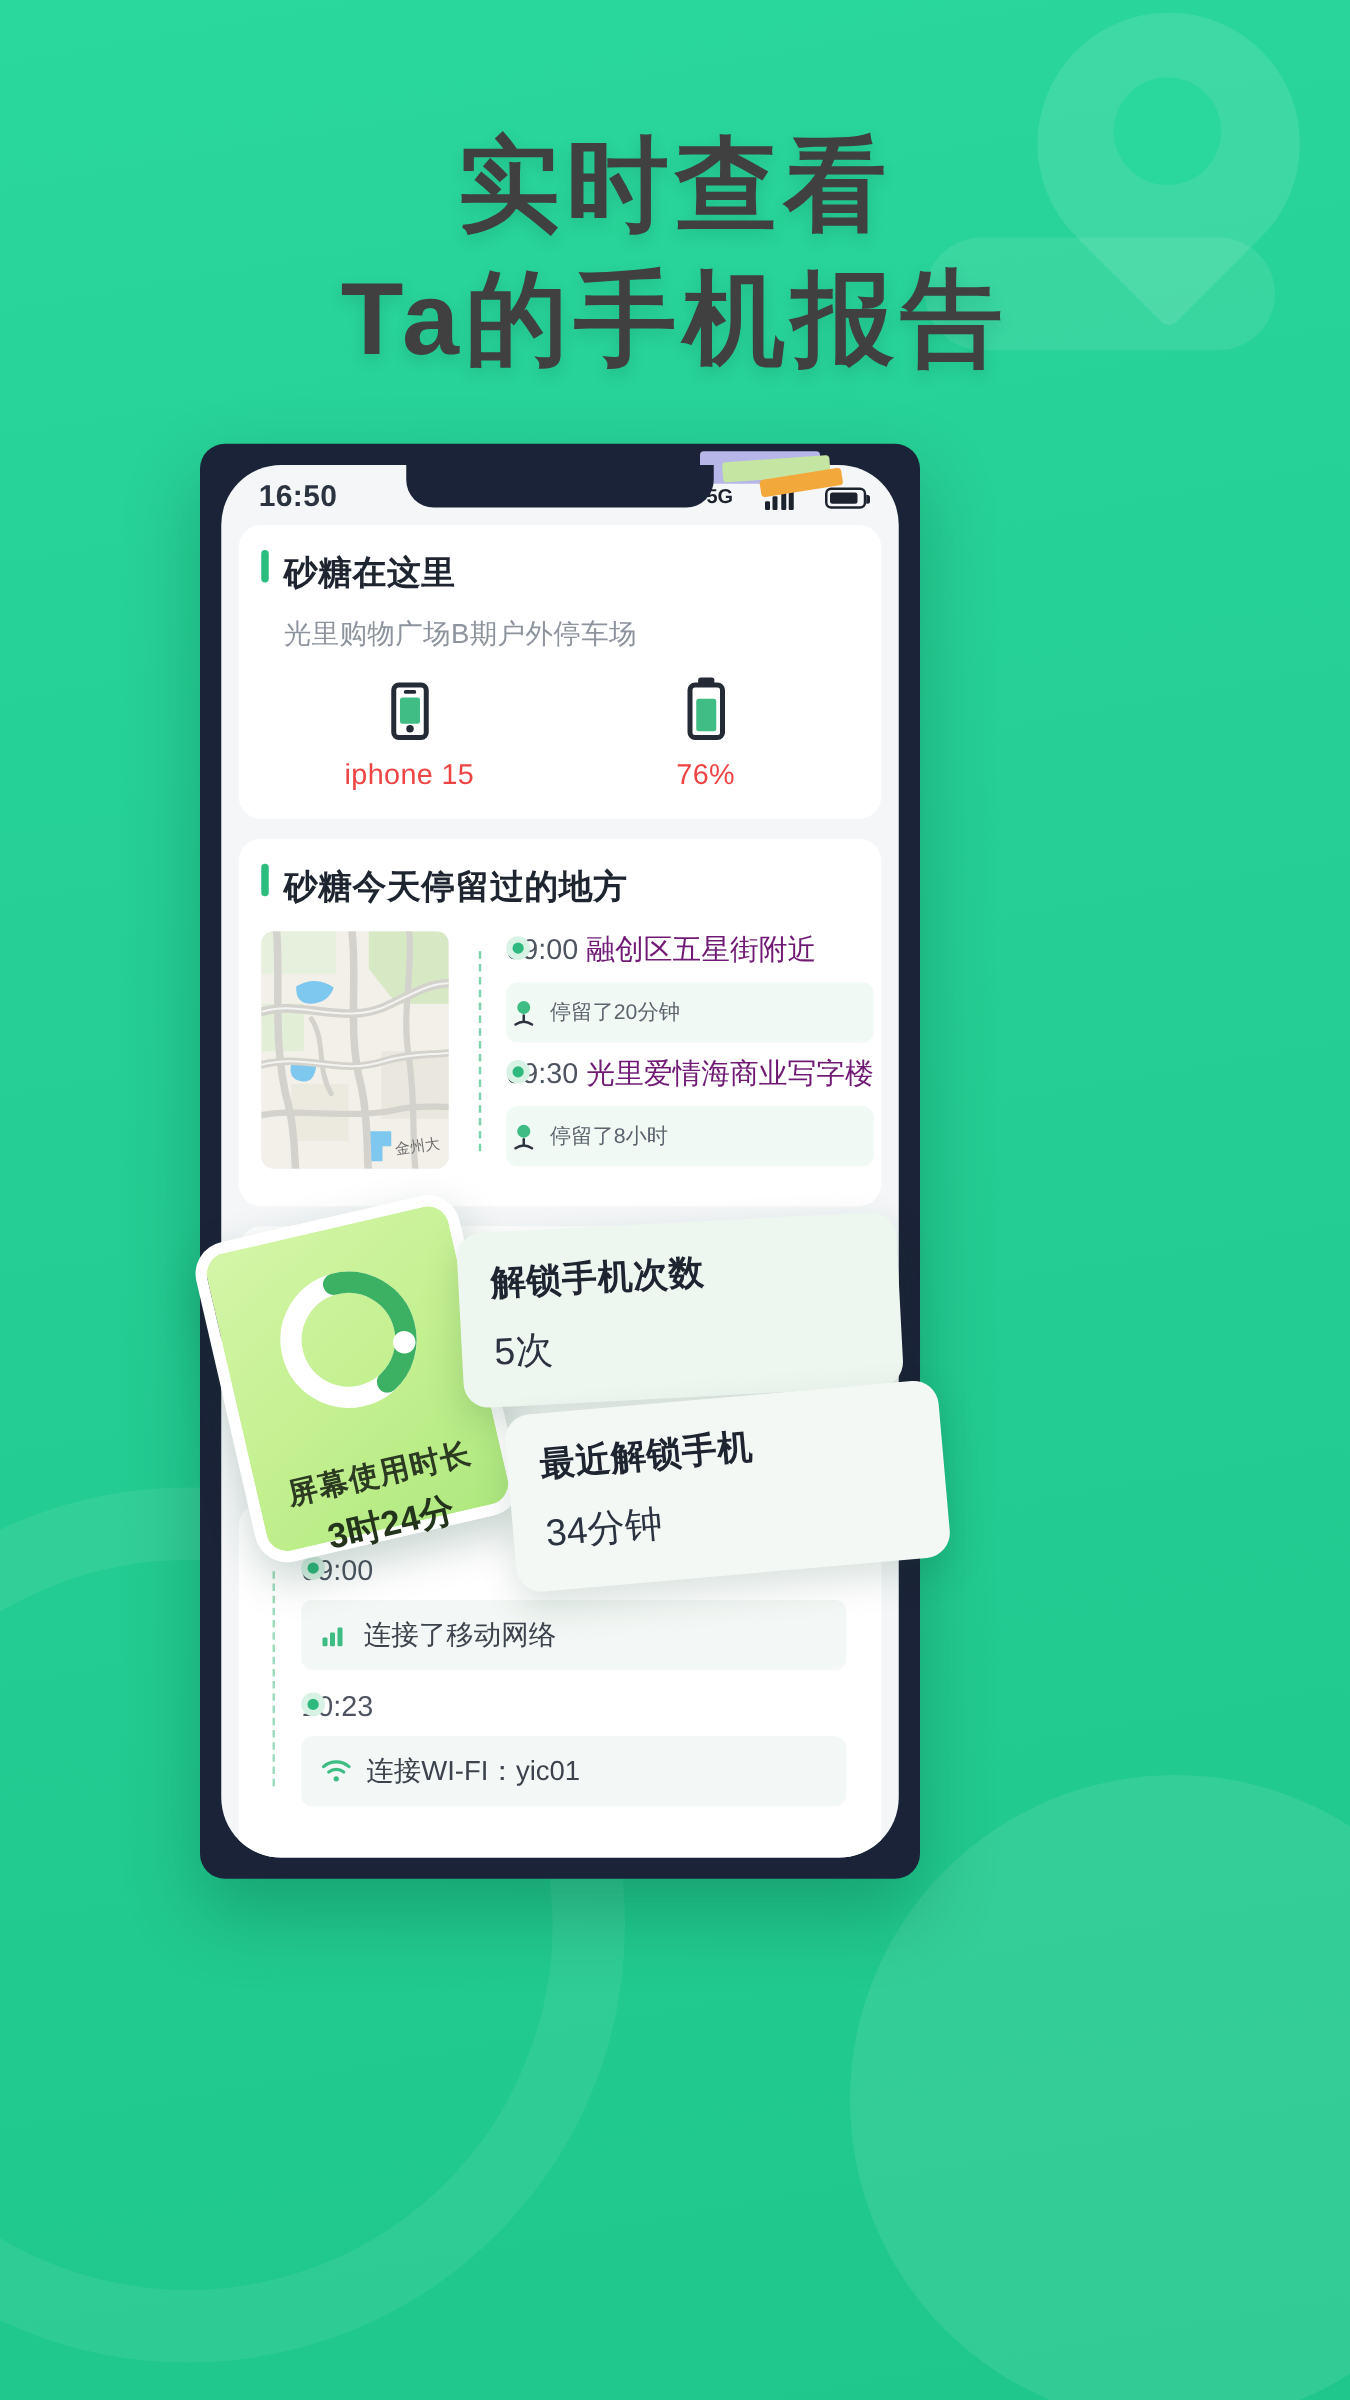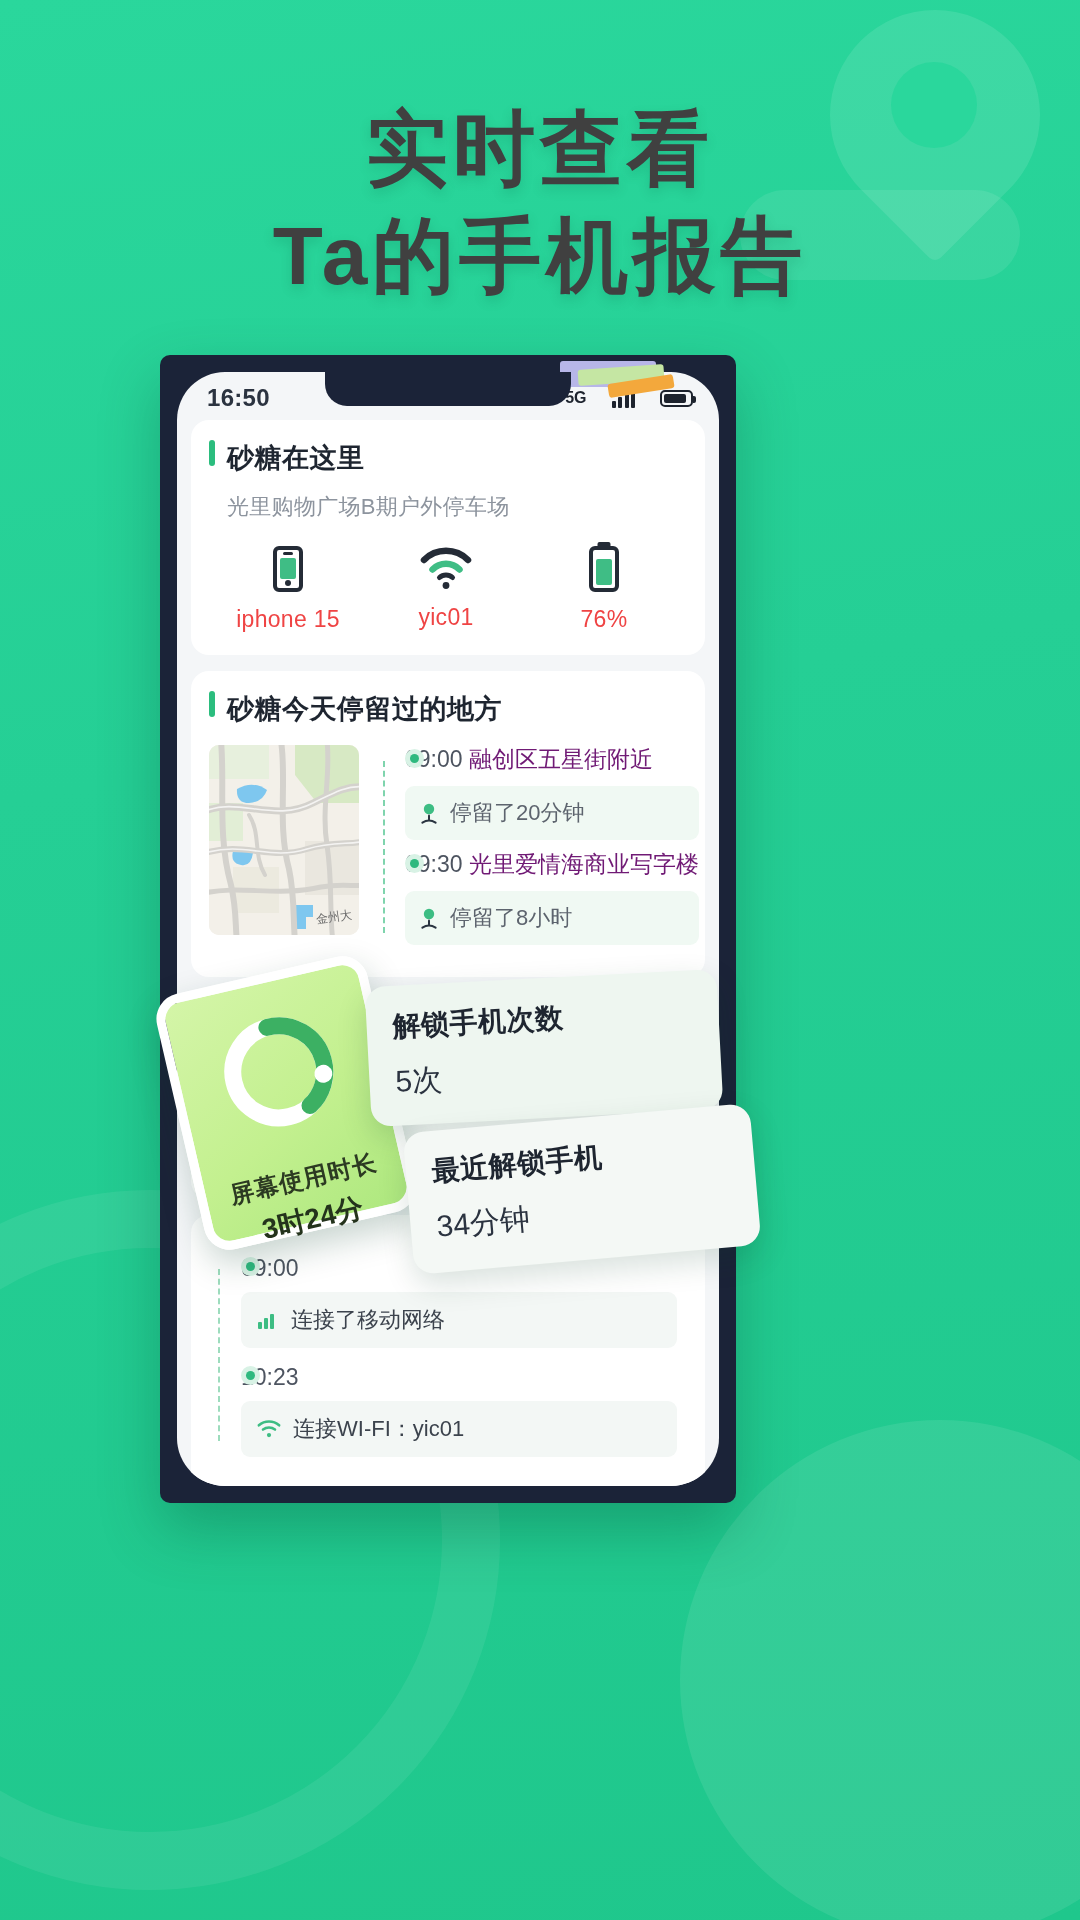--- a/index.html
+++ b/index.html
@@ -49,21 +49,21 @@
     line-height:1.30;
     text-shadow:0 5px 12px rgba(0,90,60,.18);
   }
 
   
   #phone {
     position:absolute;
     left:160px; top:355px;
     width:576px; height:1148px;
     background:#1b2338;
-    border-radius:10px;
+    border-radius:20px;
     box-shadow:0 26px 60px rgba(0,70,45,.30);
     z-index:6;
   }
   #phone-screen {
     position:absolute;
     left:17px; top:17px; right:17px; bottom:17px;
     background:#f4f6f8;
     border-radius:48px;
     overflow:hidden;
   }
@@ -187,23 +187,23 @@
     background:#d8f2e5; display:flex; align-items:center; justify-content:center;
   }
   .tl-dot i { width:9px; height:9px; border-radius:50%; background:#2fb97f; display:block; }
   .tl-item { position:relative; margin-bottom:10px; }
   .tl-head { font-size:23px; color:#2b3340; line-height:1.3; white-space:nowrap; }
   .tl-head .t { color:#4d5460; }
   .tl-head .p { font-weight:normal; color:#701a75; }
   .tl-chip {
     margin-top:11px;
     background:#f0f9f3; border-radius:9px;
-    padding:12px 14px;
+    padding:12px 4px;
     display:flex; align-items:center; gap:11px;
-    font-size:22px; color:#5d646e;
+    font-size:17px; color:#5d646e;
   }
   .ico-pin-mini { width:20px; height:24px; flex:none; }
 
   
   #report-card { padding-bottom:150px; }
 
   
   #net-card { padding-bottom:30px; }
   .nl { position:relative; padding-left:32px; margin-top:20px; }
   .nl::before {
@@ -321,31 +321,20 @@
         <div class="card-sub">光里购物广场B期户外停车场</div>
 
         <div id="stats">
           <div class="stat">
             <div class="ico-phone">
                 <i></i>
               </div>
             <div class="stat-label">iphone 15</div>
           </div>
           <div class="stat">
-            <div class="ico-wifi">
-              <svg width="52" height="44" viewBox="0 0 52 44">
-                <path d="M4 14A31 31 0 0 1 48 14" stroke="#242b36" stroke-width="6.5" fill="none" stroke-linecap="round"></path>
-                <path d="M12.5 23.5A19 19 0 0 1 39.5 23.5" stroke="#3fbd85" stroke-width="6.5" fill="none" stroke-linecap="round"></path>
-                <path d="M19.5 31.5A9.5 9.5 0 0 1 32.5 31.5" stroke="#242b36" stroke-width="5" fill="none" stroke-linecap="round"></path>
-                <circle cx="26" cy="39.5" r="3.4" fill="#242b36"></circle>
-              </svg>
-            </div>
-            <div class="stat-label">yic01</div>
-          </div>
-          <div class="stat">
             <div class="ico-batt">
                 <i></i>
               </div>
             <div class="stat-label">76%</div>
           </div>
         </div>
       </div>
 
       <div class="card">
         <div class="card-title-row">

